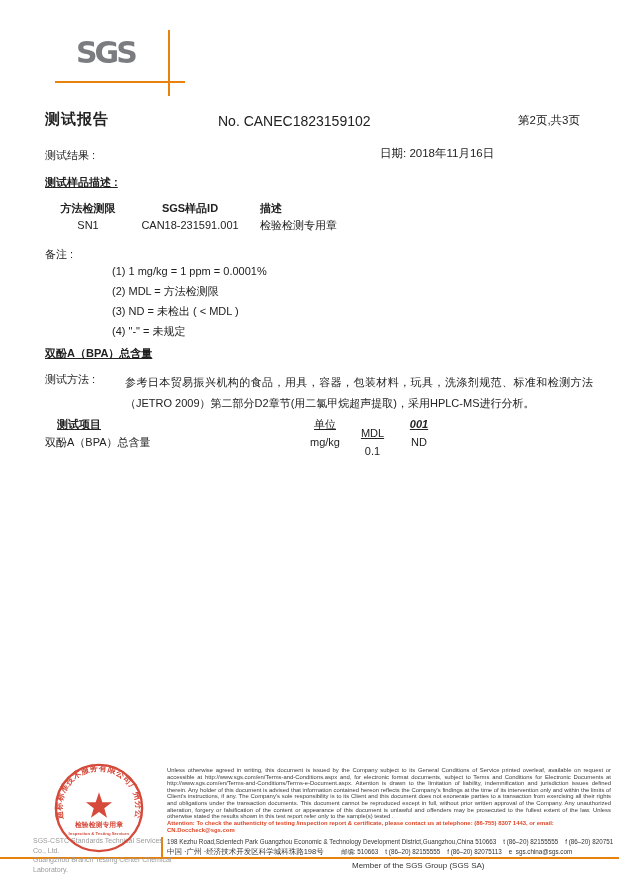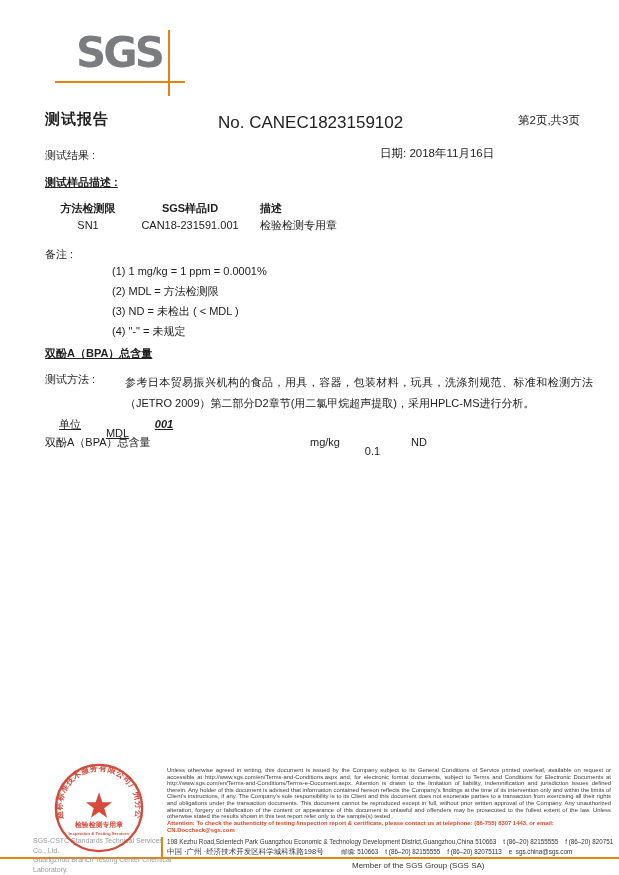--- a/index.html
+++ b/index.html
@@ -4,29 +4,29 @@
 <style>
   * { margin:0; padding:0; box-sizing:border-box; }
   html,body { background:#e8e8e8; }
   .page {
     position:relative; width:619px; height:875px; background:#ffffff;
     font-family:"Liberation Sans","DejaVu Sans",sans-serif; color:#222;
     margin:0 auto; overflow:hidden;
   }
   
   .logo-text {
-    position:absolute; left:76px; top:30px; font-size:42px; line-height:46px;
+    position:absolute; left:76px; top:30px; font-size:30px; line-height:46px;
     font-weight:900; color:#7b7c7f; letter-spacing:-3px;
     font-family:"DejaVu Sans","Liberation Sans",sans-serif;
   }
   .logo-hline { position:absolute; left:55px; top:81px; width:130px; height:2px; background:#e8820c; }
   .logo-vline { position:absolute; left:168px; top:30px; width:2px; height:66px; background:#e8820c; }
   
   .doc-title { position:absolute; left:45px; top:110px; font-size:15px; font-weight:bold; letter-spacing:1px; }
-  .report-no { position:absolute; left:218px; top:113px; font-size:17px; }
+  .report-no { position:absolute; left:218px; top:113px; font-size:14px; }
   .report-date { position:absolute; left:380px; top:113px; font-size:11.5px;margin-top:33px; }
   .page-info { position:absolute; left:518px; top:113px; font-size:11.5px; }
   
   .t11 { font-size:11px; }
   .results-label { position:absolute; left:45px; top:148px; }
   .sample-desc-label { position:absolute; left:45px; top:175px; font-weight:bold; text-decoration:underline; }
   .sample-table { position:absolute; left:38px; top:200px; width:420px; }
   .sample-table .row { display:flex; height:17px; line-height:17px; }
   .sample-table .c1 { width:100px; text-align:center; }
   .sample-table .c2 { width:104px; text-align:center; }
@@ -98,20 +98,21 @@
     <div class="note">(4) "-" = 未规定</div>
   </div>
 
   <div class="bpa-title t11">双酚A（BPA）总含量</div>
 
   <div class="method-label t11">测试方法 :</div>
   <div class="method-text t11">参考日本贸易振兴机构的食品，用具，容器，包装材料，玩具，洗涤剂规范、标准和检测方法（JETRO 2009）第二部分D2章节(用二氯甲烷超声提取)，采用HPLC-MS进行分析。</div>
 
   <div class="result-table t11">
     <div class="row hdr">
+      <span class="c1"><span class="hdr-item">测试项目</span></span>
       <span class="c2"><span class="u">单位</span></span>
       <span class="c3"><span class="u">MDL</span></span>
       <span class="c4"><span class="hdr-001">001</span></span>
     </div>
     <div class="row">
       <span class="c1">双酚A（BPA）总含量</span>
       <span class="c2">mg/kg</span>
       <span class="c3">0.1</span>
       <span class="c4">ND</span>
     </div>

